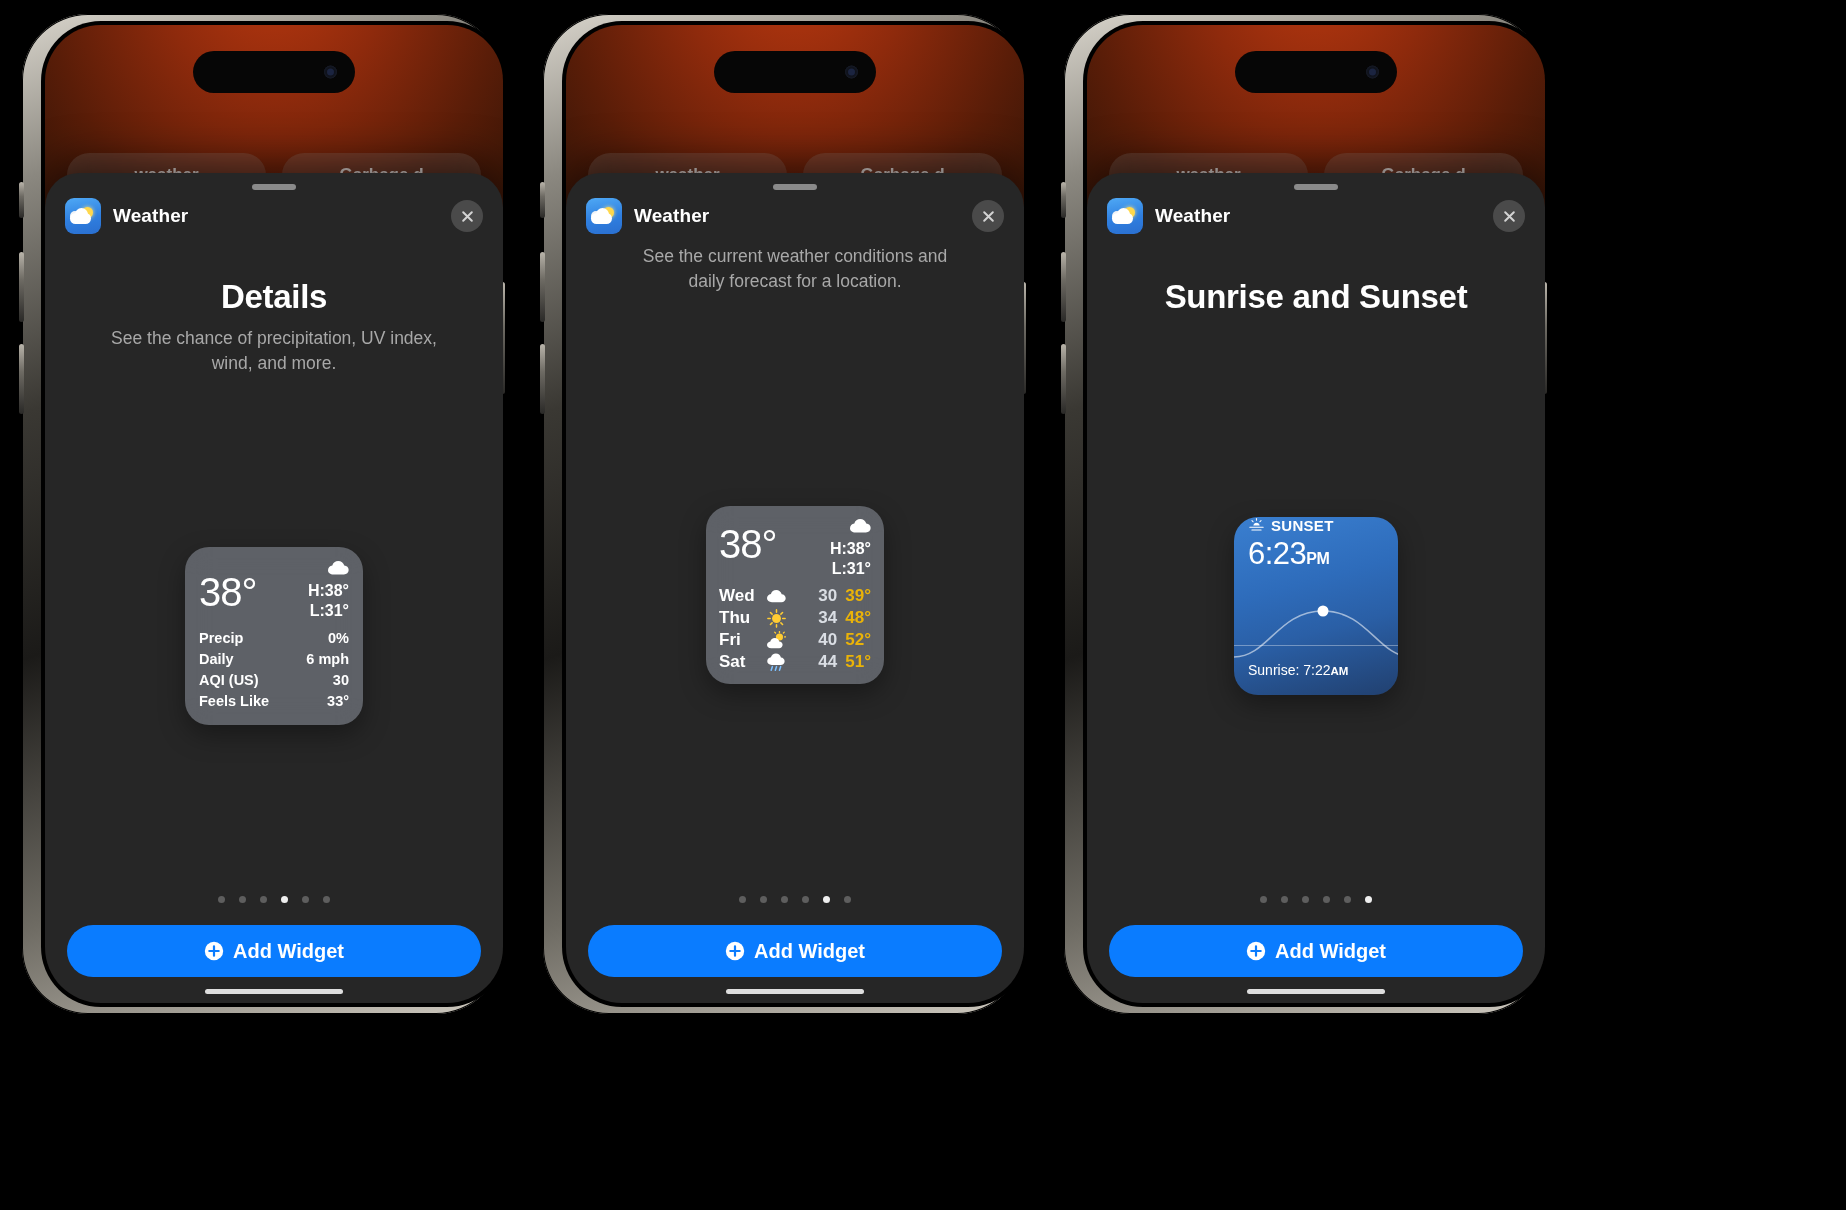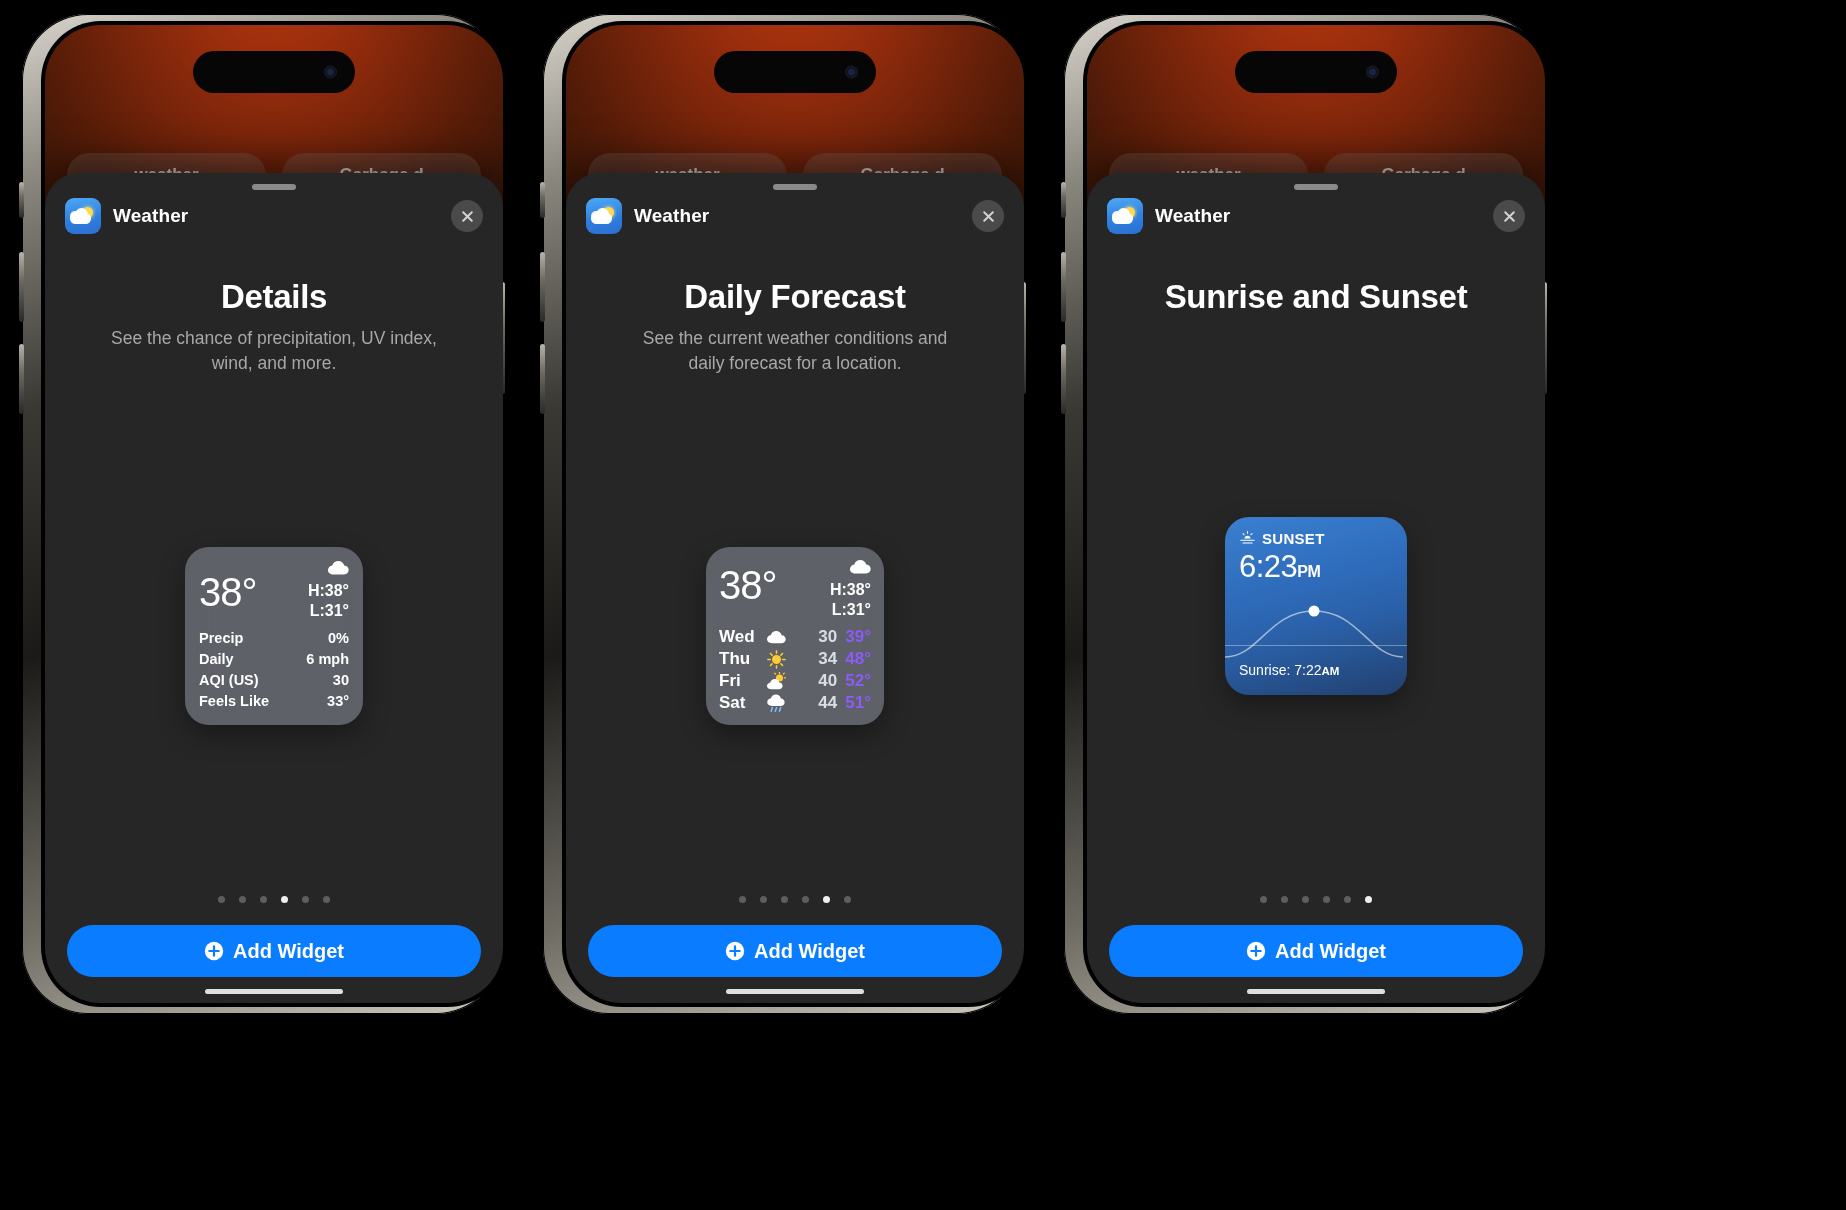--- a/index.html
+++ b/index.html
@@ -221,28 +221,28 @@
     color: #fff; position: relative;
     box-shadow: 0 10px 26px rgba(0,0,0,.35);
     display: flex; flex-direction: column;
   }
   .f-days { margin-top: 8px; display: flex; flex-direction: column; gap: 2px; }
   .f-row { display: flex; align-items: center; font-size: 17px; font-weight: 600; }
   .f-day { width: 42px; }
   .f-ic { width: 30px; display: flex; justify-content: center; }
   .f-temps { margin-left: auto; display: flex; gap: 8px; }
   .f-lo { color: #dadee4; }
-  .f-hi { color: #8b5cf6; }
+  .f-hi { color: #eab308; }
 
   
   .s-card {
-    width: 182px; height: 178px;
+    width: 164px; height: 178px;
     border-radius: 24px;
     background: linear-gradient(165deg,#3a7fd0 0%,#2e6cbb 38%,#2a5fa6 62%,#21406f 100%);
-    padding: 13px 14px;
+    padding: 0 14px;
     color: #fff; position: relative; overflow: hidden;
     box-shadow: 0 10px 26px rgba(0,0,0,.35);
     display: flex; flex-direction: column;
   }
   .s-head { display: flex; align-items: center; gap: 6px; }
   .s-label { font-size: 15px; font-weight: 600; letter-spacing: .3px; }
   .s-time { font-size: 31px; font-weight: 500; margin-top: 2px; letter-spacing: -.5px; }
   .s-time .ap { font-size: 16px; font-weight: 700; }
   .s-arc { position: absolute; left: 0; right: 0; top: 88px; height: 56px; }
   .s-foot {
@@ -408,21 +408,20 @@
                   <span class="cl2"></span>
                   <span class="cl1"></span>
                 </div>
                 <div class="app-name">Weather</div>
                 <button class="close-btn" aria-label="Close">
                   <svg viewBox="0 0 16 16">
                     <path d="M3.4 3.4l9.2 9.2M12.6 3.4l-9.2 9.2" stroke="#d3d3d3" stroke-width="2.1" stroke-linecap="round"></path>
                   </svg>
                 </button>
               </div>
-              <div class="sheet-title">Daily Forecast</div>
               <div class="sheet-sub">See the current weather conditions and daily forecast for a location.</div>
               <div class="preview-zone">
                 <div class="f-card">
                   <div class="w-top">
                     <div class="w-temp" style="margin-top:6px">38°</div>
                     <div class="w-hl">
                       <span class="w-cloud-ic"><svg width="21" height="13.860000000000001" viewBox="0 0 32 21">
                           <path fill="#ffffff" d="M8.4 20.5h15.9c4.1 0 7.2-3 7.2-6.8 0-3.7-2.9-6.6-6.7-6.8C23.6 2.8 20 0 15.6 0 11.2 0 7.7 2.7 6.6 6.7 2.8 7.2 0 10.2 0 13.9c0 3.7 3.3 6.6 8.4 6.6z"></path>
                         </svg></span>
                       <div>H:38°</div>

